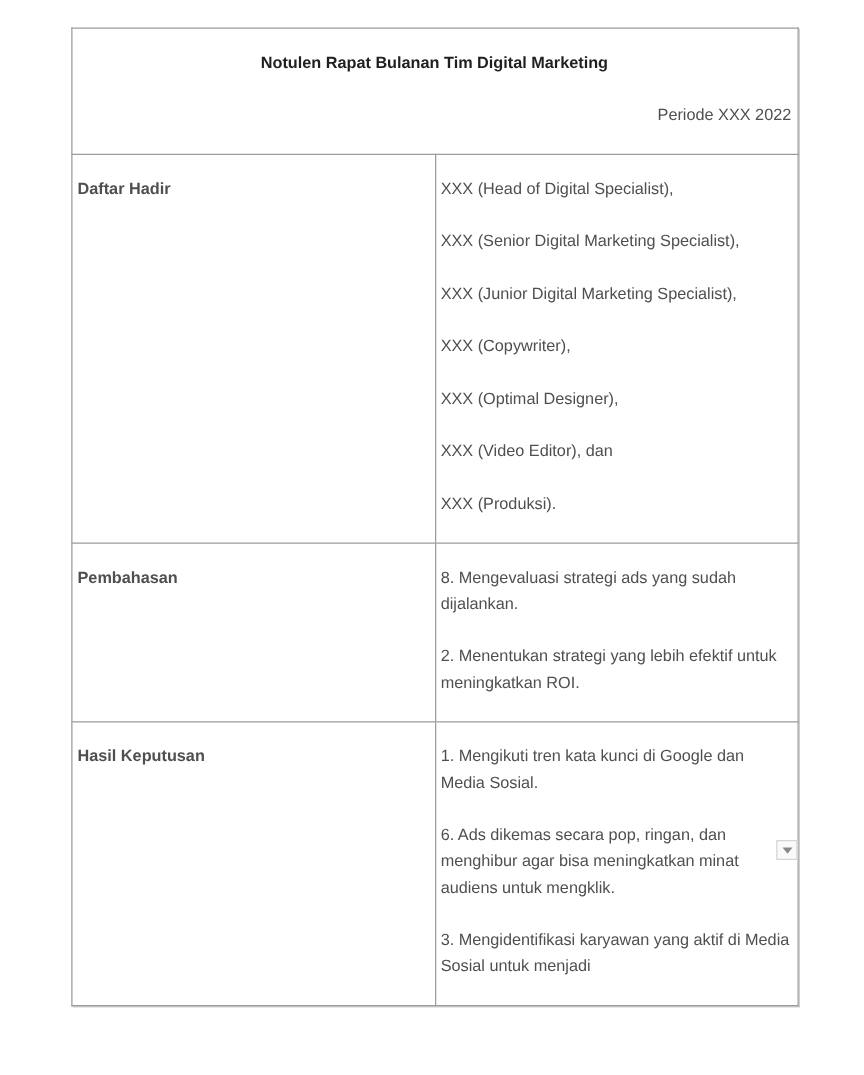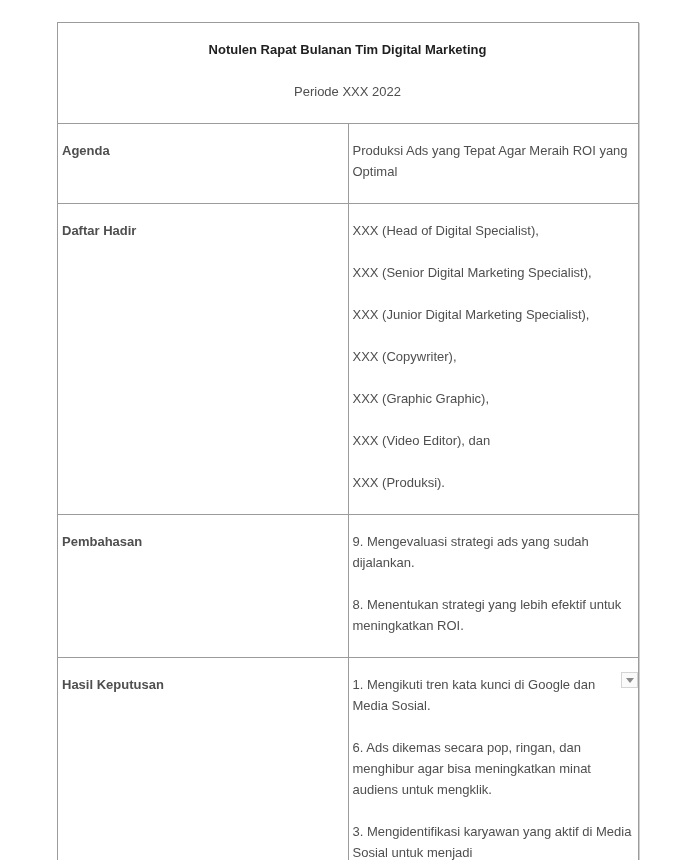--- a/index.html
+++ b/index.html
@@ -48,21 +48,21 @@
     font-weight: bold;
     color: var(--heading_text);
     padding-left: 2px;
   }
   td.header-cell { text-align: center; }
   .doc-table p { margin: 0 0 21px 0; }
   p.doc-title {
     font-weight: bold;
     color: var(--heading_text);
   }
-  p.doc-subtitle { color: var(--body_text); }
+  p.doc-subtitle { color: var(--body_text); text-align: right; }
   tr.r-header  td { height: 88px; }
   tr.r-agenda  td { height: 58px; }
   tr.r-tempat  td { height: 85px; }
   tr.r-daftar  td { height: 305px; }
   tr.r-pembahasan td { height: 115px; margin-left: 14px; }
   tr.r-hasil   td { height: 166px; }
   .dropdown-btn {
     position: absolute;
     left: 621px;
     top: 672px;
@@ -89,52 +89,44 @@
 <div class="page">
   <table class="doc-table">
     <tbody>
         <tr class="r-header">
       <td colspan="2" class="header-cell">
         <p class="doc-title">Notulen Rapat Bulanan Tim Digital Marketing</p>
         <p class="doc-subtitle">Periode XXX 2022</p>
       </td>
     </tr>
 
-    <tr class="r-agenda">
-      <td class="label-cell">
-        <span>Agenda</span>
-      </td>
-      <td class="content-cell">
-        <p>Produksi Ads yang Tepat Agar Meraih ROI yang Optimal</p>
-      </td>
-    </tr>
 
 
     <tr class="r-daftar">
       <td class="label-cell">
         <span>Daftar Hadir</span>
       </td>
       <td class="content-cell">
         <p>XXX (Head of Digital Specialist),</p>
         <p>XXX (Senior Digital Marketing Specialist),</p>
         <p>XXX (Junior Digital Marketing Specialist),</p>
         <p>XXX (Copywriter),</p>
-        <p>XXX (Graphic Graphic),</p>
+        <p>XXX (Optimal Designer),</p>
         <p>XXX (Video Editor), dan</p>
         <p>XXX (Produksi).</p>
       </td>
     </tr>
 
     <tr class="r-pembahasan">
       <td class="label-cell">
         <span>Pembahasan</span>
       </td>
       <td class="content-cell">
-        <p>9. Mengevaluasi strategi ads yang sudah dijalankan.</p>
-        <p>8. Menentukan strategi yang lebih efektif untuk meningkatkan ROI.</p>
+        <p>8. Mengevaluasi strategi ads yang sudah dijalankan.</p>
+        <p>2. Menentukan strategi yang lebih efektif untuk meningkatkan ROI.</p>
       </td>
     </tr>
 
     <tr class="r-hasil">
       <td class="label-cell">
         <span>Hasil Keputusan</span>
       </td>
       <td class="content-cell">
         <p>1. Mengikuti tren kata kunci di Google dan Media Sosial.</p>
         <p>6. Ads dikemas secara pop, ringan, dan menghibur agar bisa meningkatkan minat audiens untuk mengklik.</p>

